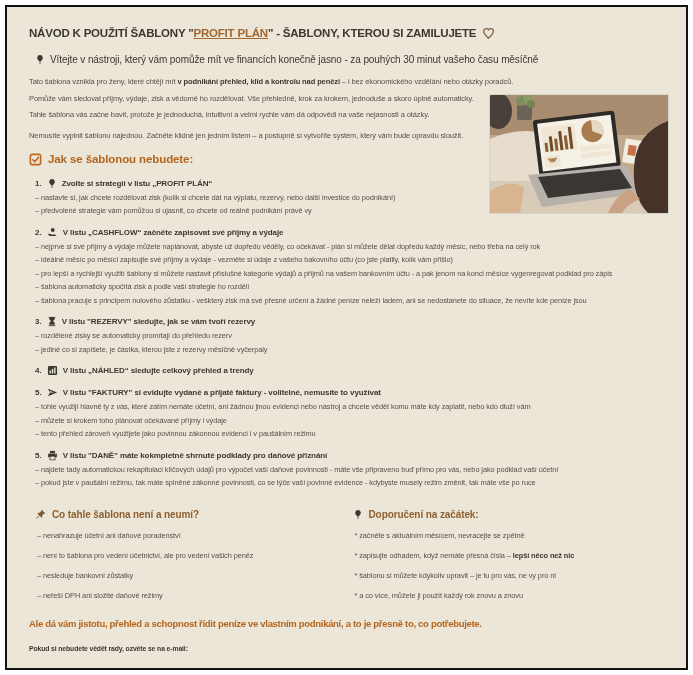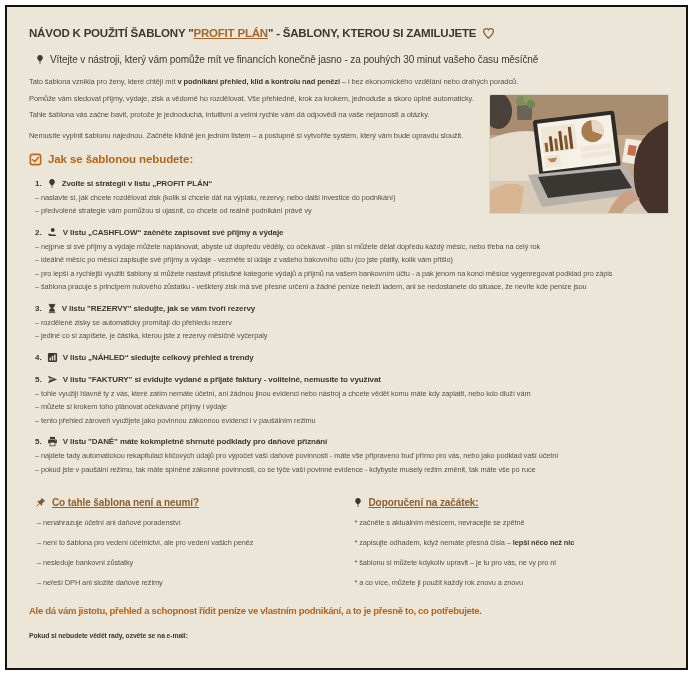--- a/index.html
+++ b/index.html
@@ -30,22 +30,22 @@
   .howto-heading{display:flex;align-items:center;gap:6px;margin:12px 0 0 2px;height:14px;
     font-size:11.5px;font-weight:bold;color:#b4651c;letter-spacing:-0.1px;}
   .step{margin:12px 0 0 8px;}
   .step-title{display:flex;align-items:center;gap:5px;height:10px;}
   .step-title .num{font-size:8px;font-weight:bold;color:#3b3831;}
   .step-title .stext{font-size:8px;font-weight:bold;color:#3b3831;letter-spacing:-0.1px;white-space:nowrap;}
   .bullet{margin:5.5px 0 0 0;font-size:7.4px;line-height:8px;color:#55514a;letter-spacing:-0.1px;white-space:nowrap;}
   
   .cols{display:flex;margin:22px 0 0 8px;}
   .col{flex:1;}
-  .col-heading{display:flex;align-items:center;gap:6px;height:13px;margin-bottom:10px;
-    font-size:10px;font-weight:bold;color:#8f5f2d;letter-spacing:-0.1px;text-decoration:underline;}
+  .col-heading{display:flex;align-items:flex-start;gap:6px;height:13px;margin-bottom:10px;
+    font-size:10px;font-weight:bold;color:#8f5f2d;letter-spacing:-0.1px;}
   .col-item{margin:0 0 12px 2px;font-size:7.4px;line-height:8px;color:#55514a;letter-spacing:-0.1px;white-space:nowrap;}
   .col-item b{color:#3b3831;}
   
   .closing{margin:6px 0 0 2px;font-size:9.5px;font-weight:bold;color:#b4651c;letter-spacing:-0.3px;white-space:nowrap;}
   .footer{margin:16px 0 0 2px;font-size:6.8px;font-weight:bold;color:#3b3831;letter-spacing:-0.1px;white-space:nowrap;}
 </style>
 </head>
 <body>
 
 <div class="screen">
@@ -65,21 +65,21 @@
           <svg viewBox="0 0 24 24" width="10" height="11">
             <path fill="#3b3831" d="M12 1.5a6.7 6.7 0 0 0-3.9 12.2c.7.5 1.1 1.3 1.1 2.1h5.6c0-.8.4-1.6 1.1-2.1A6.7 6.7 0 0 0 12 1.5z"></path>
             <rect x="9.3" y="17" width="5.4" height="1.8" rx=".9" fill="#3b3831"></rect>
             <rect x="9.9" y="19.6" width="4.2" height="1.8" rx=".9" fill="#3b3831"></rect>
           </svg>
         </span>
       <span class="wtext">Vítejte v nástroji, který vám pomůže mít ve financích konečně jasno - za pouhých 30 minut vašeho času měsíčně</span>
     </div>
 
     <div class="intro">
-      <p><span>Tato šablona vznikla pro ženy, které chtějí mít </span><b>v podnikání přehled, klid a kontrolu nad penězi</b><span> – i bez ekonomického vzdělání nebo drahých poradců.</span></p>
+      <p><span>Tato šablona vznikla pro ženy, které chtějí mít </span><b>v podnikání přehled, klid a kontrolu nad penězi</b><span> – i bez ekonomického vzdělání nebo otázky poradců.</span></p>
       <p>Pomůže vám sledovat příjmy, výdaje, zisk a vědomě ho rozdělovat. Vše přehledně, krok za krokem, jednoduše a skoro úplně automaticky.</p>
       <p>Tahle šablona vás začne bavit, protože je jednoduchá, intuitivní a velmi rychle vám dá odpovědi na vaše nejasnosti a otázky.</p>
       <p class="last">Nemusíte vyplnit šablonu najednou. Začněte klidně jen jedním listem – a postupně si vytvoříte systém, který vám bude opravdu sloužit.</p>
     </div>
 
     <div class="photo">
       <svg viewBox="0 0 178 118" width="178" height="118">
         <rect width="178" height="118" fill="#c3a98c"></rect>
         <rect width="178" height="40" fill="#a98d70"></rect>
         <ellipse cx="8" cy="16" rx="14" ry="18" fill="#494039"></ellipse>
@@ -153,20 +153,21 @@
             <svg viewBox="0 0 24 24" width="11" height="11">
               <circle cx="12.5" cy="6.5" r="4.2" fill="#3b3831"></circle>
               <path d="M3 14.5h3.4l3 2h5.4c2.8 0 4.8 1 5.2 3.2H6.2L3 17.5z" fill="#3b3831"></path>
             </svg>
           </span>
         <span class="stext">V listu „CASHFLOW“ začněte zapisovat své příjmy a výdaje</span>
       </div>
       <div class="bullet">– nejprve si své příjmy a výdaje můžete naplánovat, abyste už dopředu věděly, co očekávat - plán si můžete dělat dopředu každý měsíc, nebo třeba na celý rok</div>
       <div class="bullet">– ideálně měsíc po měsíci zapisujte své příjmy a výdaje - vezměte si údaje z vašeho bakovního účtu (co jste platily, kolik vám přišlo)</div>
       <div class="bullet">– pro lepší a rychlejší využití šablony si můžete nastavit příslušné kategorie výdajů a příjmů na vašem bankovním účtu - a pak jenom na konci měsíce vygenregovat podklad pro zápis</div>
+      <div class="bullet">– šablona automaticky spočítá zisk a podle vaší strategie ho rozdělí</div>
       <div class="bullet">– šablona pracuje s principem nulového zůstatku - veškterý zisk má své přesné určení a žádné peníze neleží ladem, ani se nedostanete do situace, že nevíte kde peníze jsou</div>
     </div>
 
     <div class="step">
       <div class="step-title">
         <span class="num">3.</span>
         <span class="icon">
             <svg viewBox="0 0 24 24" width="10" height="11">
               <path fill="#3b3831" d="M5.5 2h13v3.2c0 2.6-2.2 4.2-4.4 5.3v1c2.2 1.1 4.4 2.7 4.4 5.3V20h-13v-3.2c0-2.6 2.2-4.2 4.4-5.3v-1C7.7 9.4 5.5 7.8 5.5 5.2z"></path>
               <rect x="4" y="1" width="16" height="2" fill="#3b3831"></rect>

